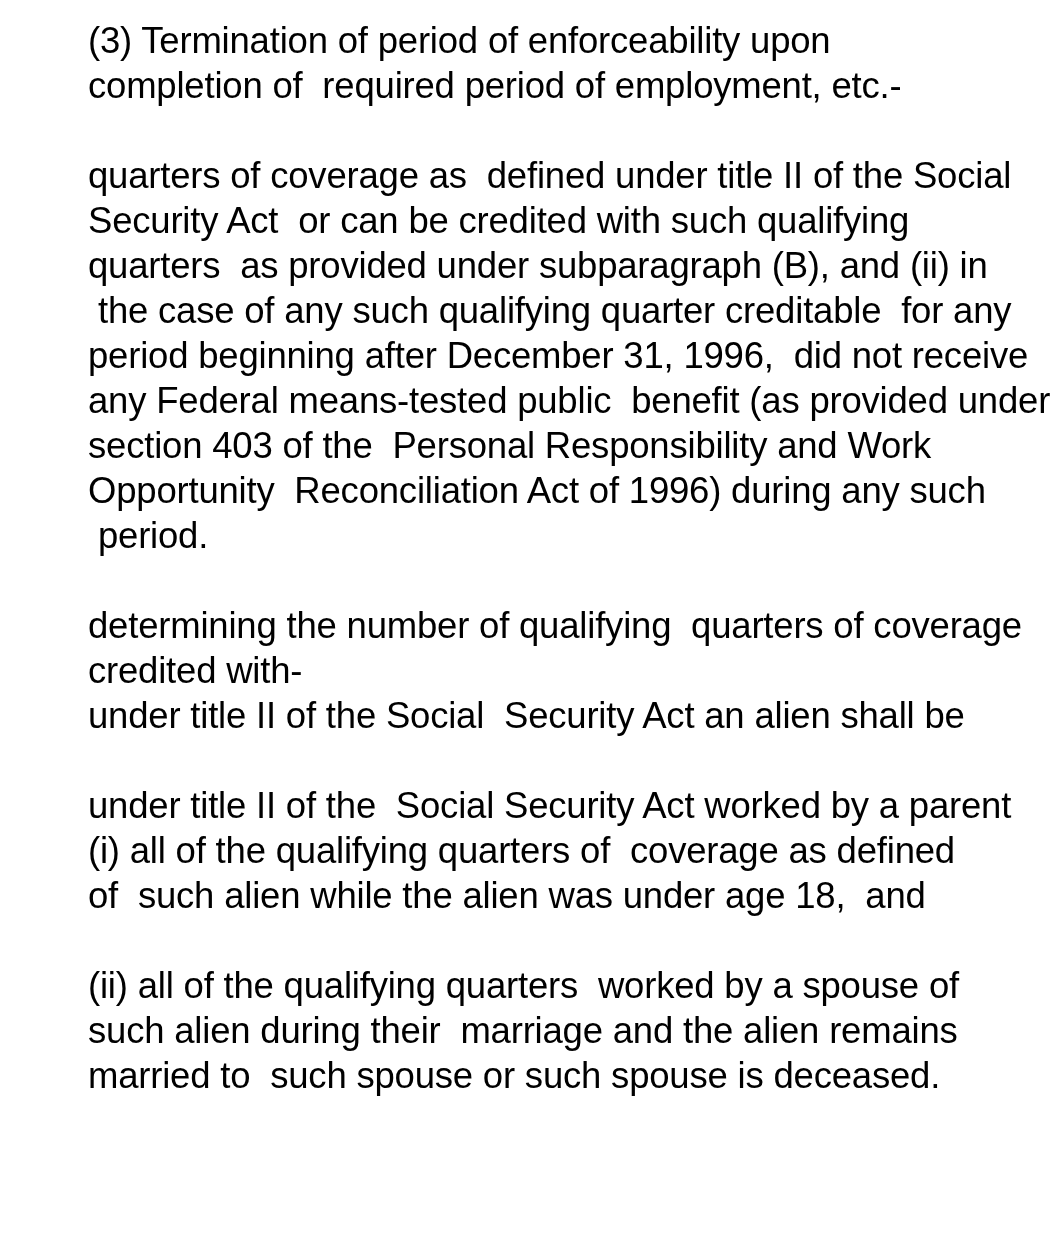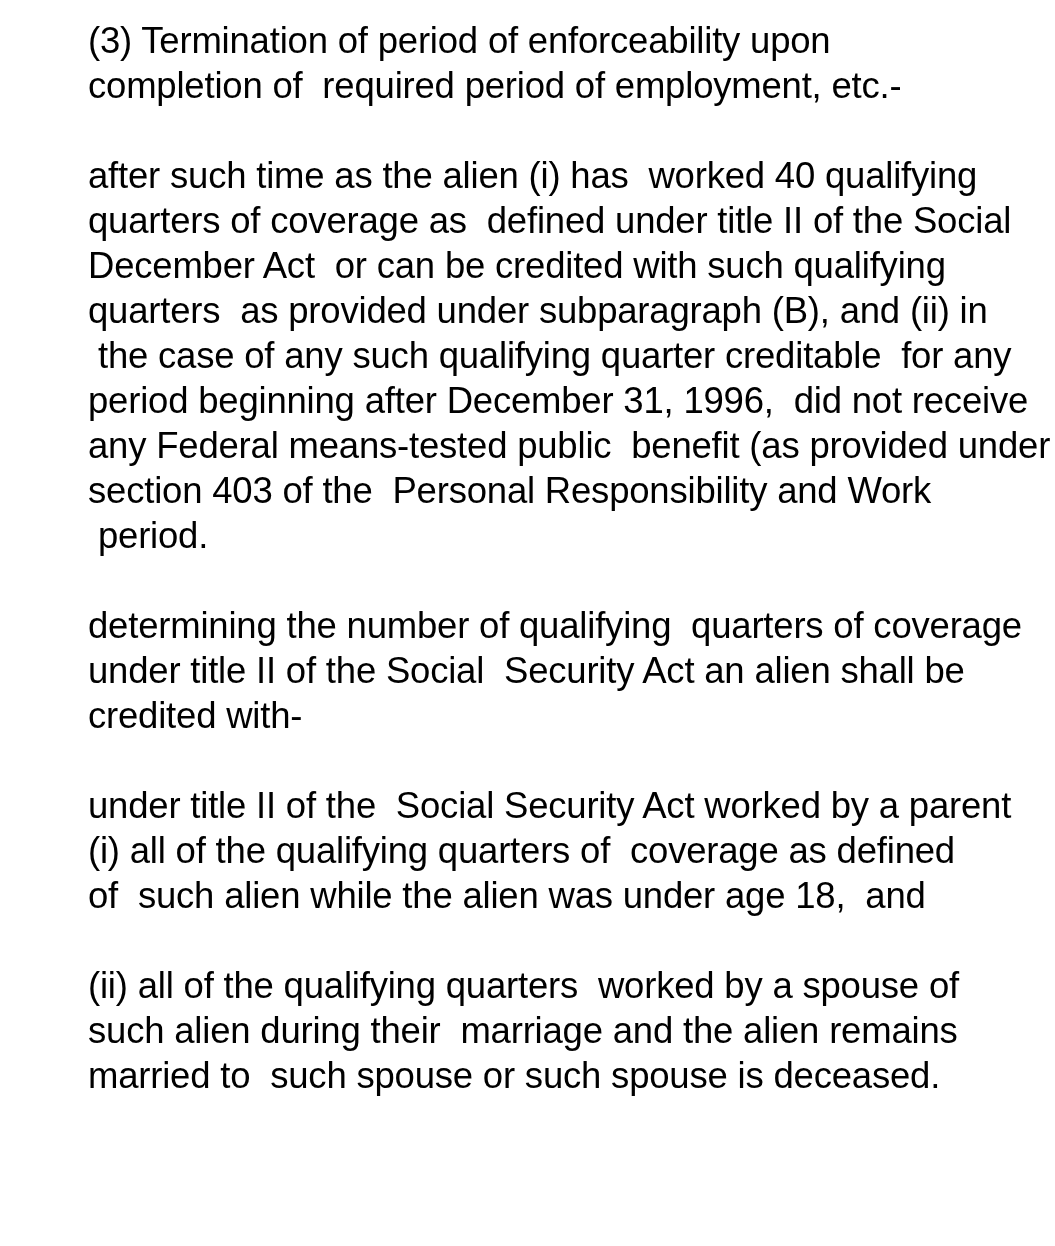--- a/index.html
+++ b/index.html
@@ -37,34 +37,34 @@
   </style>
 </head>
 <body>
 
 <div class="doc">
   <p class="para">
     <span class="line">(3) Termination of period of enforceability upon</span>
     <span class="line">completion of  required period of employment, etc.-</span>
   </p>
   <p class="para">
-    <span class="line">after such time as the alien (i) has  worked 40 qualifying</span>
     <span class="line">quarters of coverage as  defined under title II of the Social</span>
-    <span class="line">December Act  or can be credited with such qualifying</span>
+    <span class="line">Security Act  or can be credited with such qualifying</span>
     <span class="line">quarters  as provided under subparagraph (B), and (ii) in</span>
     <span class="line"> the case of any such qualifying quarter creditable  for any</span>
     <span class="line">period beginning after December 31, 1996,  did not receive</span>
     <span class="line">any Federal means-tested public  benefit (as provided under</span>
     <span class="line">section 403 of the  Personal Responsibility and Work</span>
+    <span class="line">Opportunity  Reconciliation Act of 1996) during any such</span>
     <span class="line"> period.</span>
   </p>
   <p class="para">
     <span class="line">determining the number of qualifying  quarters of coverage</span>
+    <span class="line">credited with-</span>
     <span class="line">under title II of the Social  Security Act an alien shall be</span>
-    <span class="line">credited with-</span>
   </p>
   <p class="para">
     <span class="line">under title II of the  Social Security Act worked by a parent</span>
     <span class="line">(i) all of the qualifying quarters of  coverage as defined</span>
     <span class="line">of  such alien while the alien was under age 18,  and</span>
   </p>
   <p class="para">
     <span class="line">(ii) all of the qualifying quarters  worked by a spouse of</span>
     <span class="line">such alien during their  marriage and the alien remains</span>
     <span class="line">married to  such spouse or such spouse is deceased.</span>

